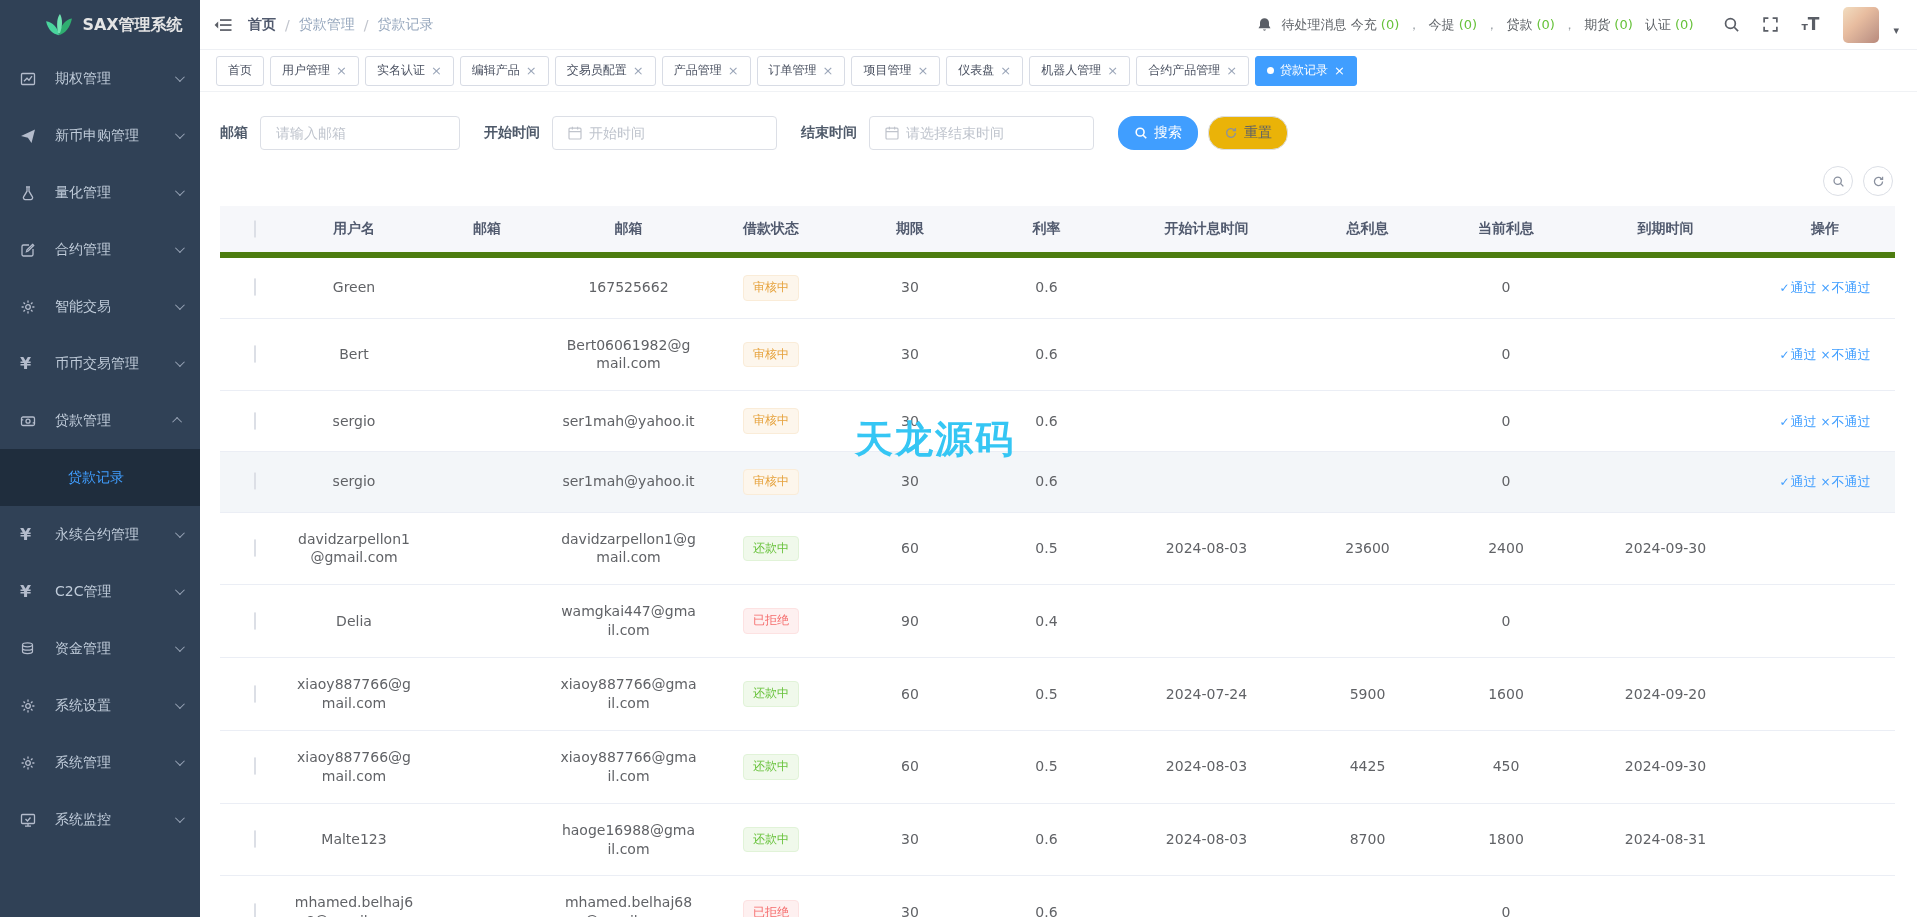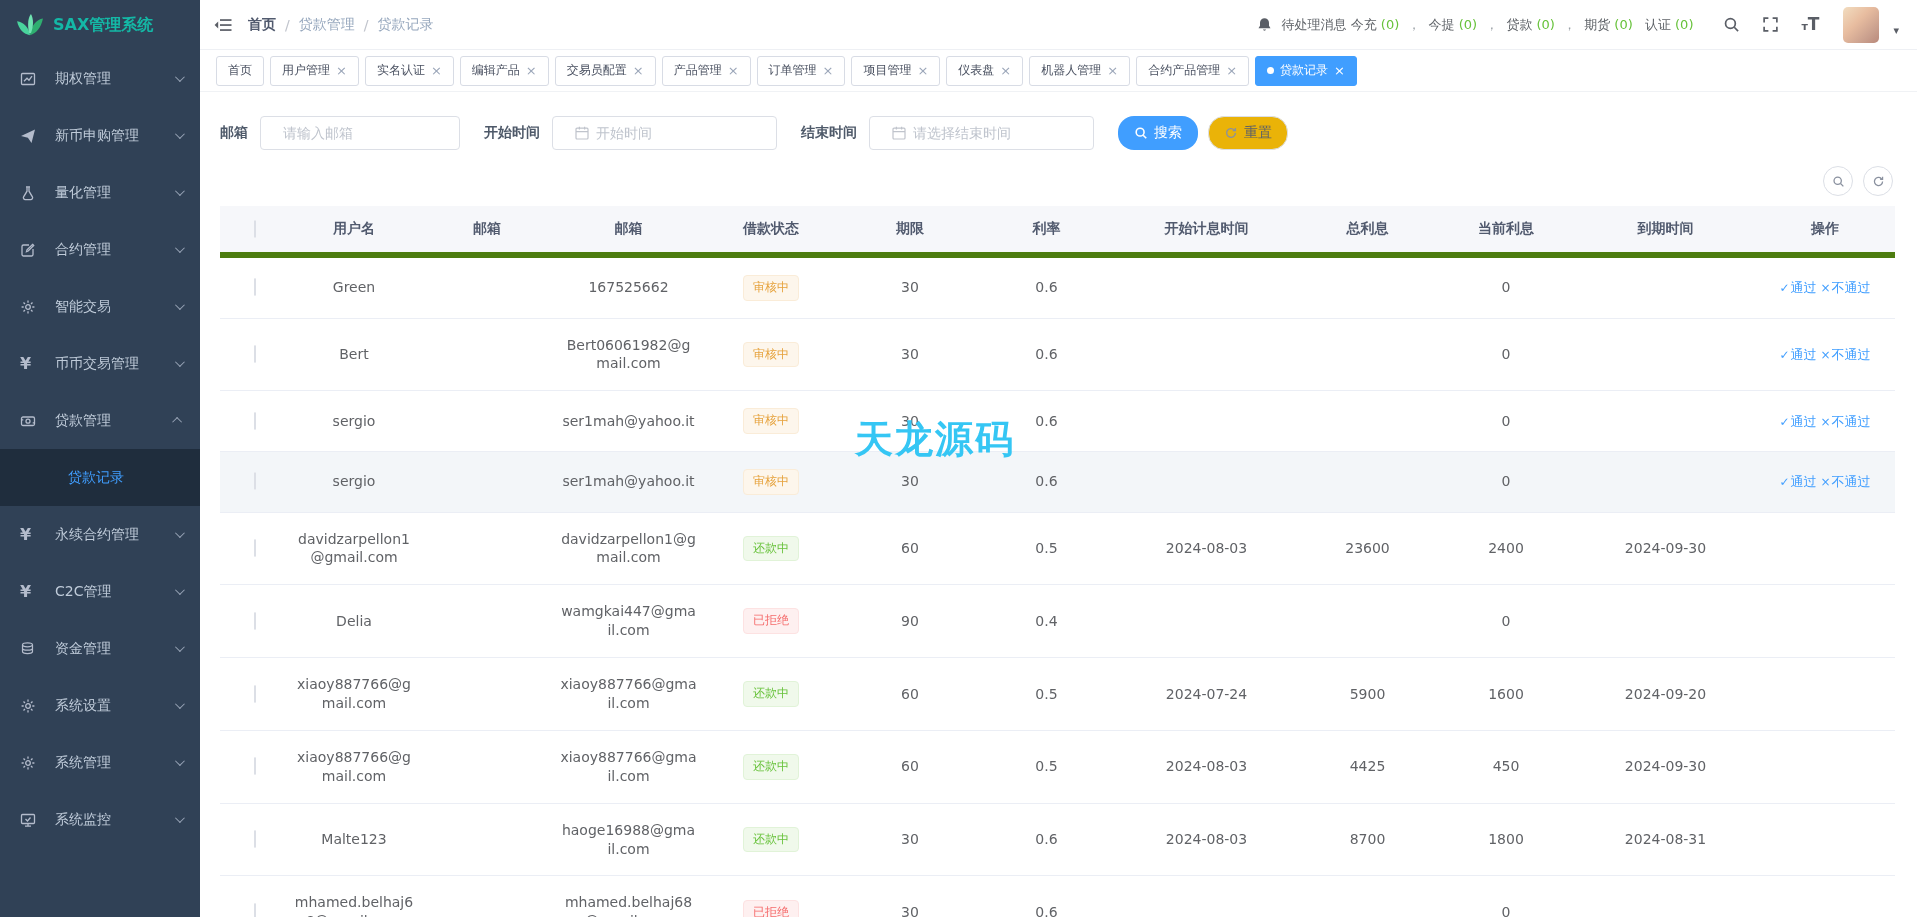--- a/index.html
+++ b/index.html
@@ -2,21 +2,21 @@
 <html style="--accent: #409eff; --sidebar-bg: #304156; --count-green: #67c23a; --watermark: #35c6f4; --st-pending: #e6a23c; --st-repaying: #67c23a; --st-rejected: #f56c6c;"><head>
 <meta charset="utf-8">
 <style>
   * { box-sizing: border-box; margin: 0; padding: 0; }
   html, body { width: 1917px; height: 917px; overflow: hidden; }
   body { font-family: "DejaVu Sans", "Liberation Sans", sans-serif; font-size: 14px; background: #fff; color: #606266; }
   .app { display: flex; width: 100%; height: 100%; }
 
   
   .sidebar { width: 200px; flex-shrink: 0; background: var(--sidebar-bg, #304156); color: #bfcbd9; overflow: hidden; }
-  .logo { height: 50px; display: flex; align-items: center; gap: 9px; padding-left: 16px; color: #14b8a6; font-weight: bold; font-size: 16px; }
+  .logo { height: 50px; display: flex; align-items: center; gap: 9px; padding-left: 28px; color: #e5e5e5; font-weight: bold; font-size: 16px; justify-content: center; }
   .menu-item { height: 57px; display: flex; align-items: center; padding: 0 18px 0 20px; font-size: 14px; cursor: pointer; }
   .mi-icon { width: 26px; margin-right: 9px; color: #b4bccc; display: inline-flex; align-items: center; font-size: 15px; }
   .mi-icon svg { width: 16px; height: 16px; }
   .mi-label { flex: 1; white-space: nowrap; }
   .chev { width: 7px; height: 7px; border-right: 1.5px solid #96a2b5; border-bottom: 1.5px solid #96a2b5; transform: rotate(45deg) translateY(-2px); }
   .chev.up { transform: rotate(-135deg) translateY(-2px); }
   .submenu-item { height: 57px; display: flex; align-items: center; padding-left: 68px; background: #1f2d3d; font-size: 14px; cursor: pointer; color: #bfcbd9; }
   .submenu-item.active { color: var(--accent, #409eff); }
   .yen-glyph { font-size: 16px; font-weight: bold; }
 
@@ -45,21 +45,21 @@
   .tab { display: inline-flex; align-items: center; gap: 6px; height: 30px; padding: 0 11px; border: 1px solid #d8dce5; border-radius: 3px; font-size: 12px; color: #495060; background: #fff; cursor: pointer; white-space: nowrap; }
   .tab .tab-close { color: #9aa5b8; font-size: 13px; line-height: 1; }
   .tab.active { background: var(--accent, #409eff); border-color: var(--accent, #409eff); color: #fff; }
   .tab.active .tab-close { color: #fff; }
   .dot { width: 7px; height: 7px; border-radius: 50%; background: #fff; }
 
   
   .content { flex: 1; position: relative; padding: 18px 22px 0 20px; }
   .filters { display: flex; align-items: center; margin-top: 6px; }
   .flabel { font-weight: bold; color: #4e5969; margin-right: 12px; white-space: nowrap; }
-  .finput { height: 34px; border: 1px solid #dcdfe6; border-radius: 4px; display: flex; align-items: center; padding: 0 22px; gap: 7px; background: #fff; }
+  .finput { height: 34px; border: 1px solid #dcdfe6; border-radius: 4px; display: flex; align-items: center; padding: 0 15px; gap: 7px; background: #fff; }
   .finput input { border: none; outline: none; width: 100%; font-size: 14px; color: #606266; font-family: inherit; background: transparent; }
   .finput input::placeholder { color: #bfc4cd; }
   .cal { color: #c0c4cc; display: inline-flex; flex-shrink: 0; }
   .w-email { width: 200px; margin-right: 24px; }
   .w-date { width: 225px; margin-right: 24px; }
   .btn { height: 34px; display: inline-flex; align-items: center; gap: 6px; padding: 0 15px; border-radius: 16px; font-size: 14px; cursor: pointer; border: 1px solid transparent; }
   .btn svg { width: 14px; height: 14px; }
   .btn-search { background: var(--accent, #409eff); color: #fff; margin-right: 10px; }
   .btn-reset { background: #eab308; border-color: #dcdfe6; color: #606266; }
   .tools { display: flex; justify-content: flex-end; gap: 10px; margin: 16px 2px 10px 0; }

